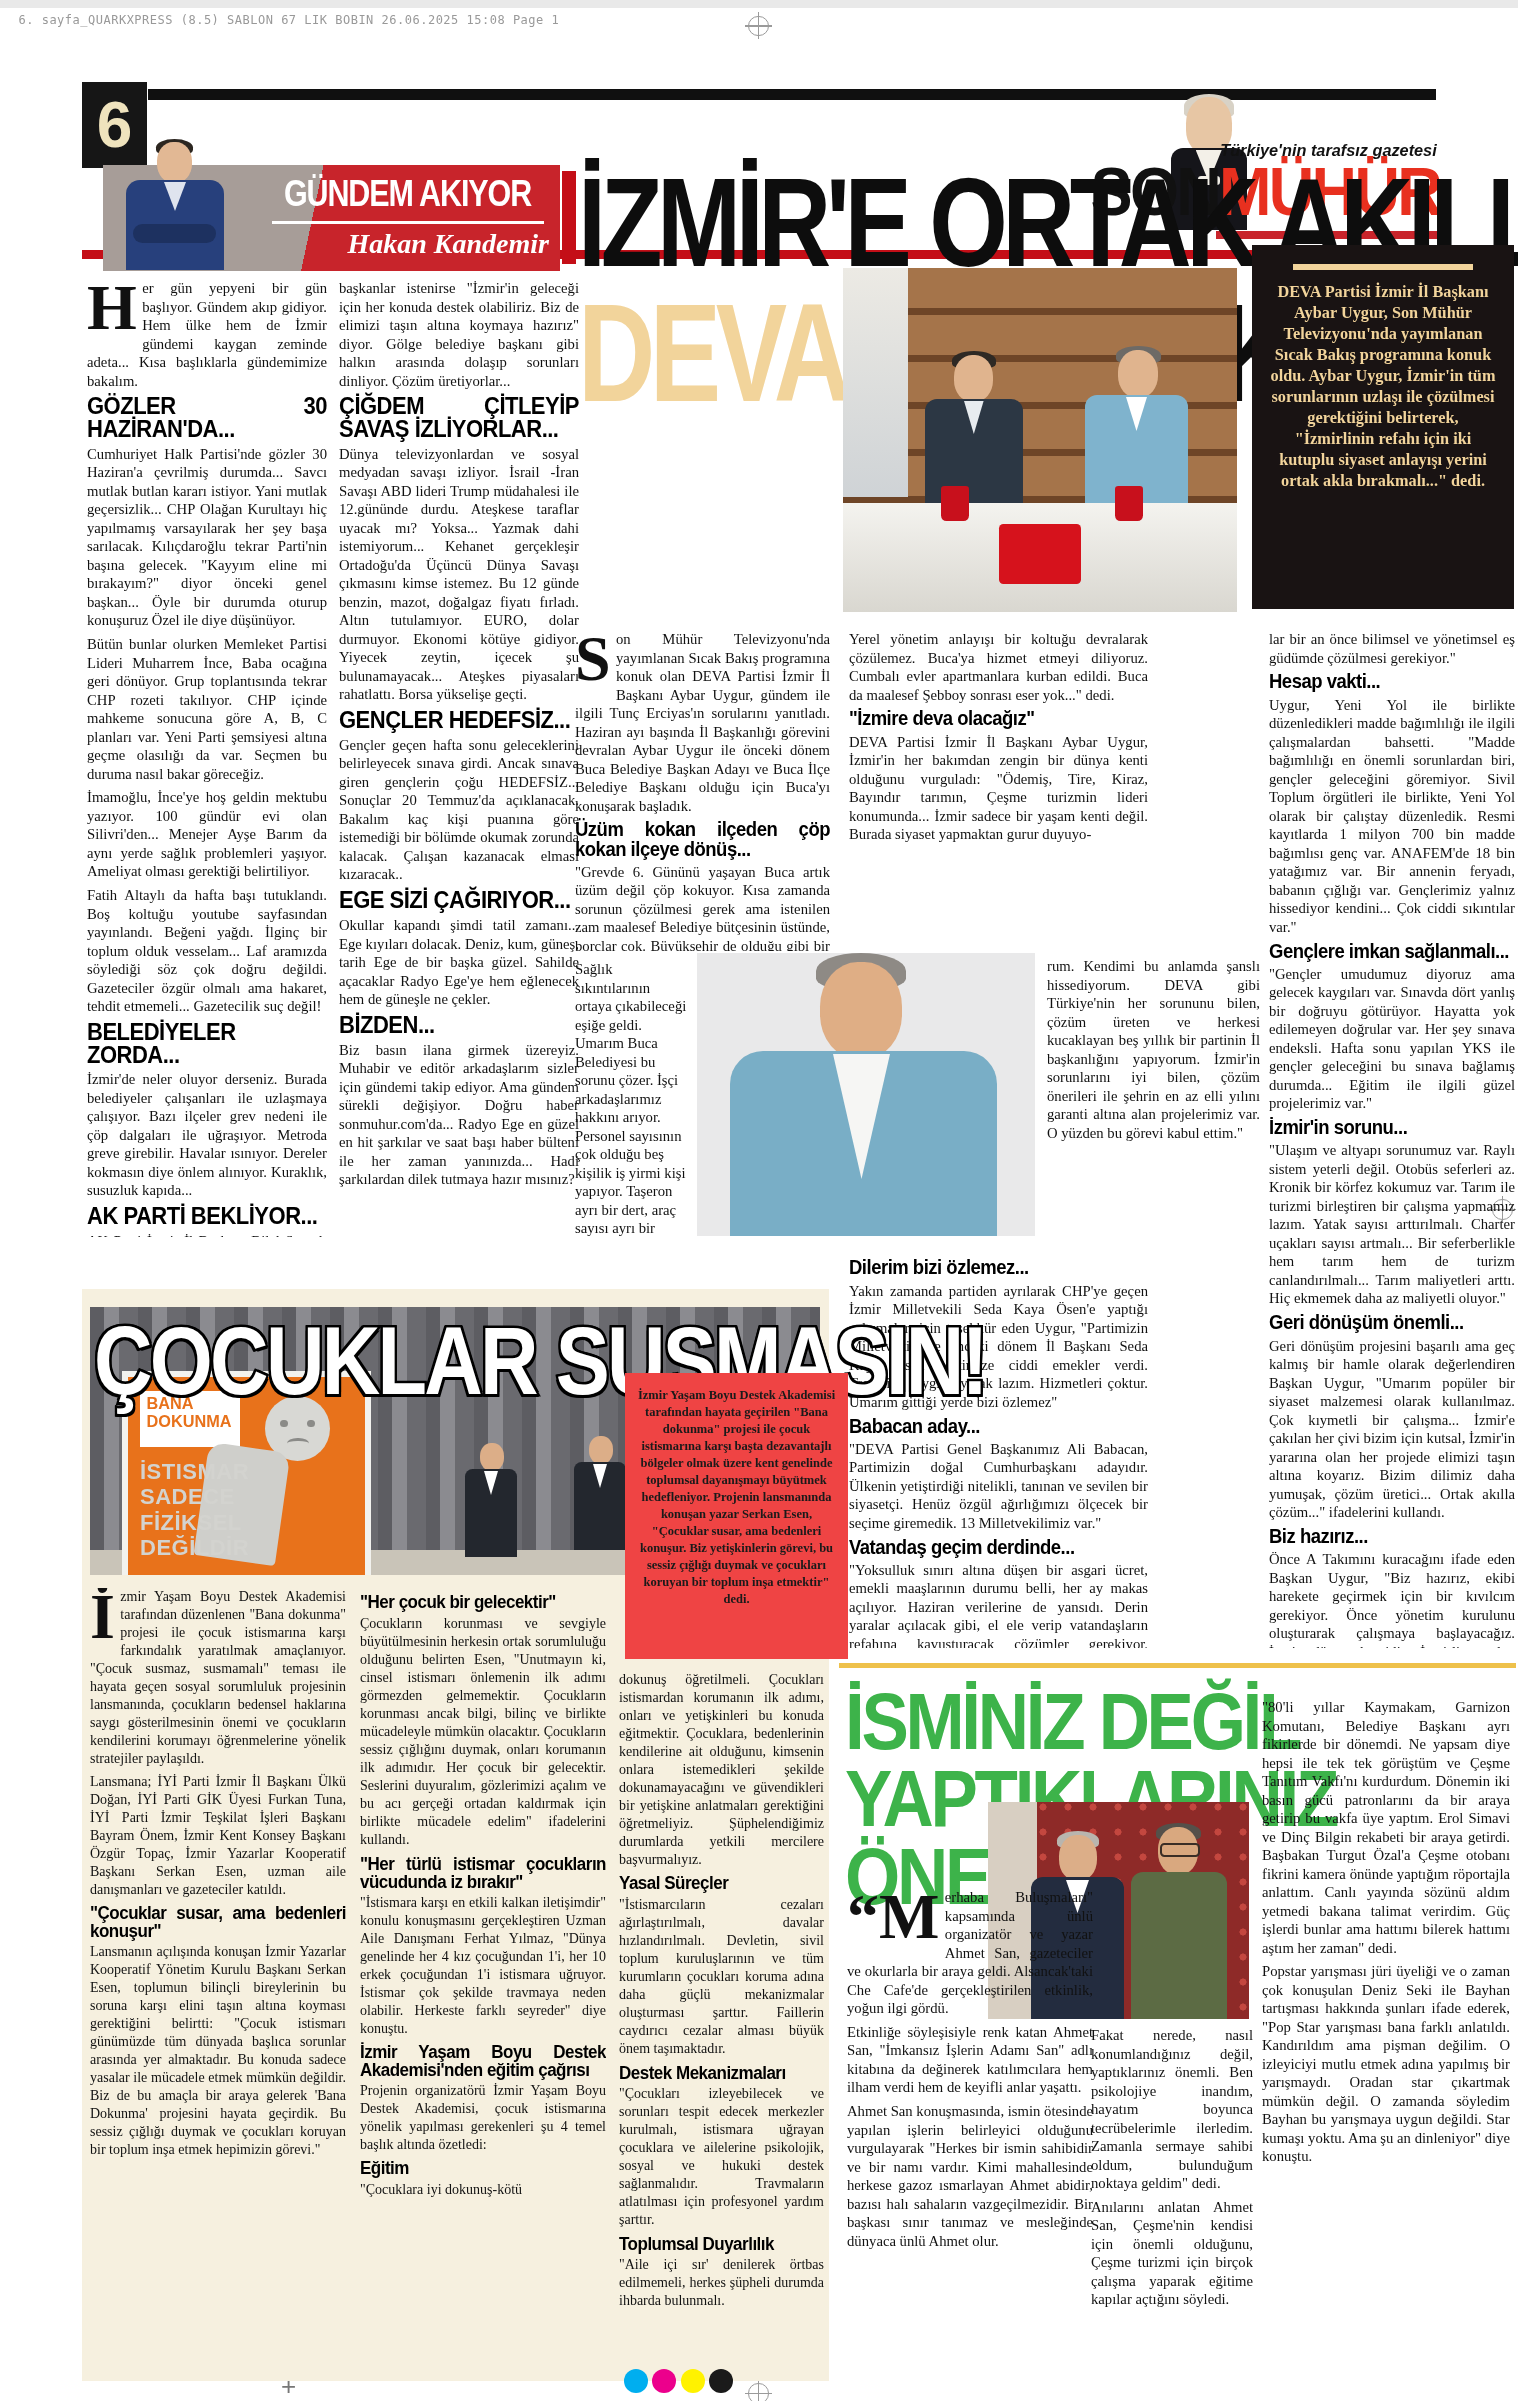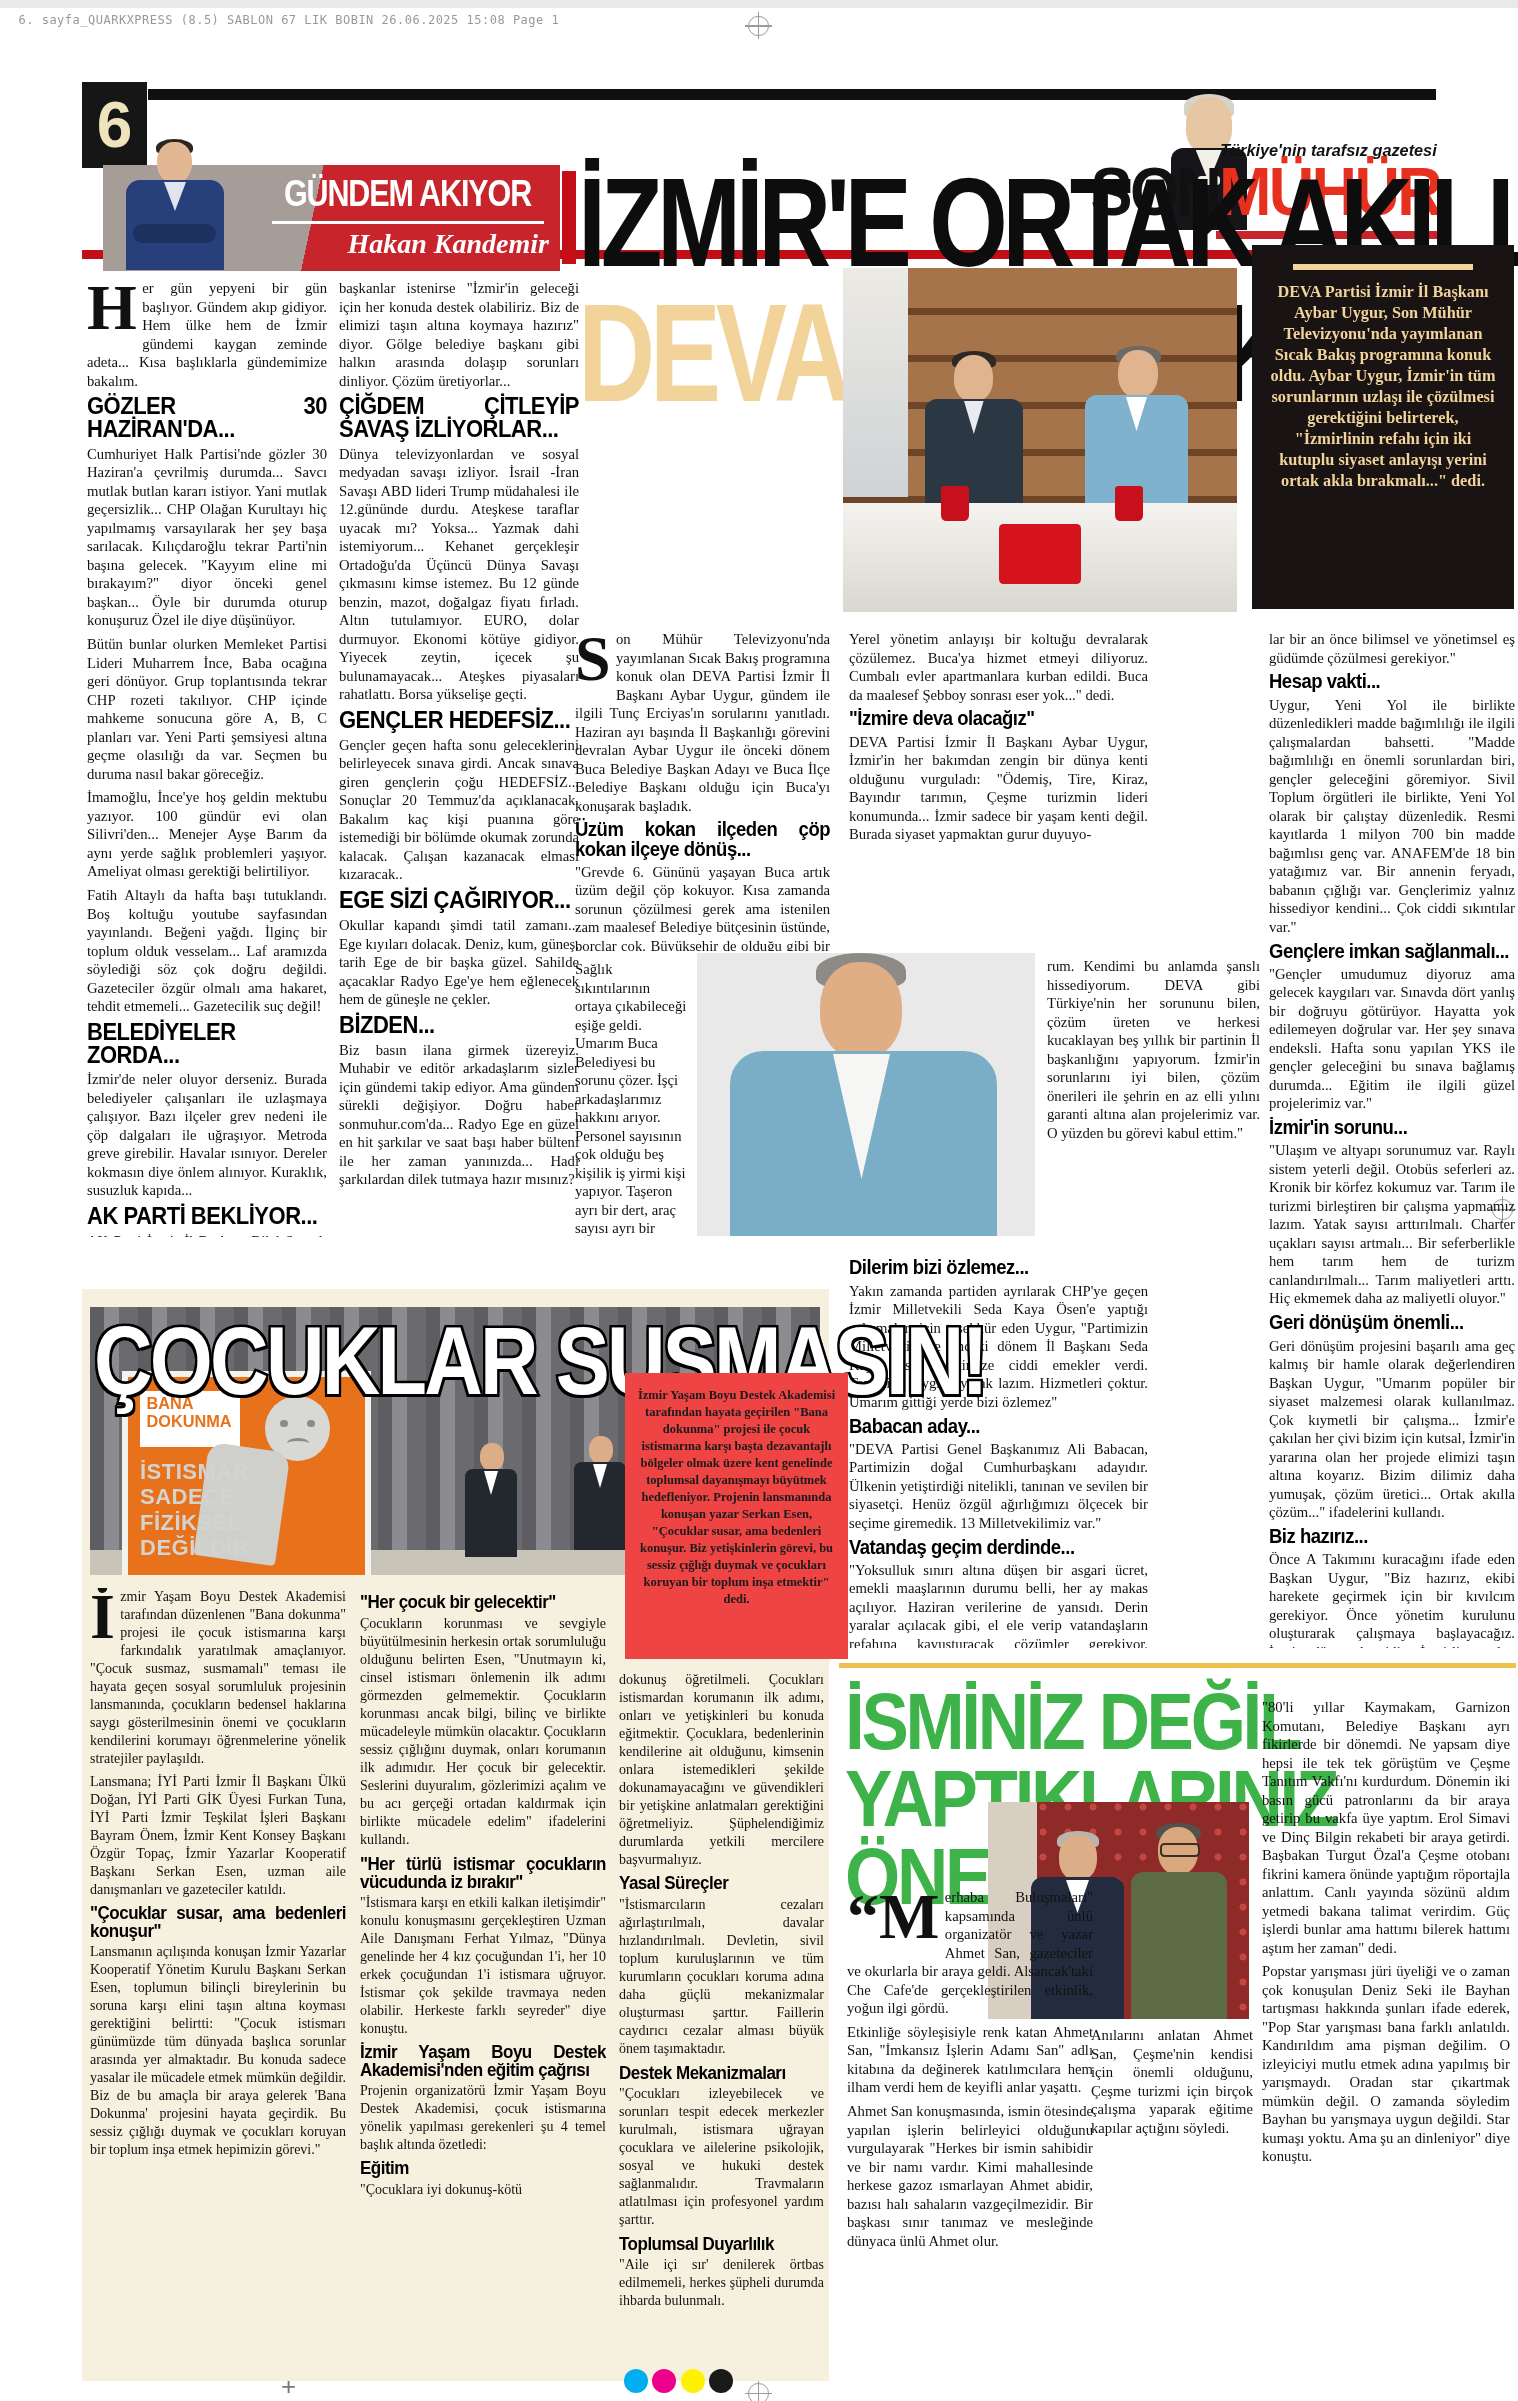--- a/index.html
+++ b/index.html
@@ -399,20 +399,21 @@
         <div class="glasses"></div>
         <div class="torso"></div>
     </div>
   </div>
   <div class="abs newscol ya-body" id="ya-c1">
       <p class="para"><span class="dropcap">“M</span>erhaba Buluşmaları" kapsamında ünlü organizatör ve yazar Ahmet San, gazeteciler ve okurlarla bir araya geldi. Alsancak'taki Che Cafe'de gerçekleştirilen etkinlik, yoğun ilgi gördü.</p>
       <p class="para">Etkinliğe söyleşisiyle renk katan Ahmet San, "İmkansız İşlerin Adamı San" adlı kitabına da değinerek katılımcılara hem ilham verdi hem de keyifli anlar yaşattı.</p>
       <p class="para">Ahmet San konuşmasında, ismin ötesinde yapılan işlerin belirleyici olduğunu vurgulayarak "Herkes bir ismin sahibidir ve bir namı vardır. Kimi mahallesinde herkese gazoz ısmarlayan Ahmet abidir, bazısı halı sahaların vazgeçilmezidir. Bir başkası sınır tanımaz ve mesleğinde dünyaca ünlü Ahmet olur.</p>
     </div>
   <div class="abs newscol ya-body" id="ya-c2">
+      <p class="para">Fakat nerede, nasıl konumlandığınız değil, yaptıklarınız önemli. Ben psikolojiye inandım, hayatım boyunca tecrübelerimle ilerledim. Zamanla sermaye sahibi oldum, bulunduğum noktaya geldim" dedi.</p>
       <p class="para">Anılarını anlatan Ahmet San, Çeşme'nin kendisi için önemli olduğunu, Çeşme turizmi için birçok çalışma yaparak eğitime kapılar açtığını söyledi.</p>
     </div>
   <div class="abs newscol ya-body" id="ya-c3">
       <p class="para">"80'li yıllar Kaymakam, Garnizon Komutanı, Belediye Başkanı ayrı fikirlerde bir dönemdi. Ne yapsam diye hepsi ile tek tek görüştüm ve Çeşme Tanıtım Vakfı'nı kurdurdum. Dönemin iki basın gücü patronlarını da bir araya getirip bu vakfa üye yaptım. Erol Simavi ve Dinç Bilgin rekabeti bir araya getirdi. Başbakan Turgut Özal'a Çeşme otobanı fikrini kamera önünde yaptığım röportajla anlattım. Canlı yayında sözünü aldım yetmedi bakana talimat verirdim. Güç işlerdi bunlar ama hattımı bilerek hattımı aştım her zaman" dedi.</p>
       <p class="para">Popstar yarışması jüri üyeliği ve o zaman çok konuşulan Deniz Seki ile Bayhan tartışması hakkında şunları ifade ederek, "Pop Star yarışması bana farklı anlatıldı. Kandırıldım ama pişman değilim. O izleyiciyi mutlu etmek adına yapılmış bir yarışmaydı. Oradan star çıkartmak mümkün değil. O zamanda söyledim Bayhan bu yarışmaya uygun değildi. Star kumaşı yoktu. Ama şu an dinleniyor" diye konuştu.</p>
     </div>
 
   <div class="abs" id="cmyk">
     <span class="c"></span><span class="m"></span><span class="y"></span><span class="k"></span>
   </div>

